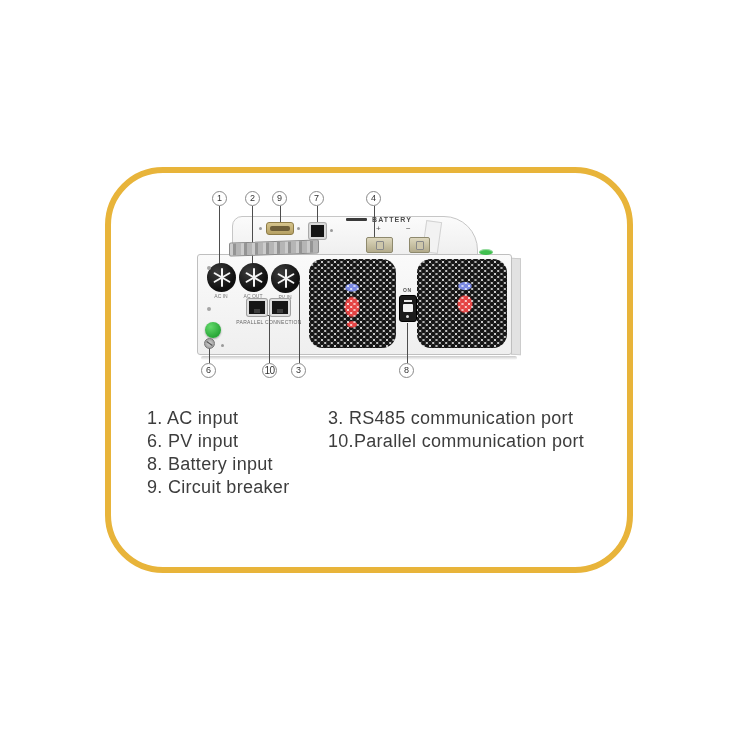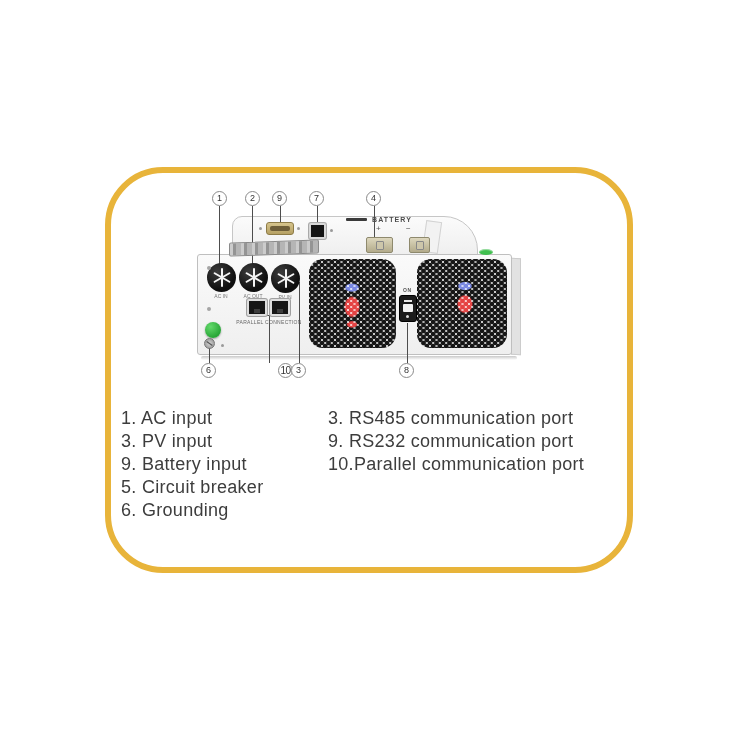--- a/index.html
+++ b/index.html
@@ -160,35 +160,35 @@
   .sw-rocker { position:absolute; left:3px; top:8px; width:10px; height:8px; background:#f2f2f2; border-radius:1px; }
   .sw-dot    { position:absolute; left:6px; bottom:3px; width:3px; height:3px; background:#dcdcdc; border-radius:50%; }
   .on-label { left:403px; top:287px; z-index:4; font-size:5px; font-weight:bold; color:#555; letter-spacing:.5px; }
 
   
   .co {
     width:13px; height:13px; border-radius:50%; z-index:6;
     border:1px solid #8a8a8a; background:#ffffff; box-sizing:content-box;
     color:#333; font-size:9px; line-height:13px; text-align:center;
   }
-  .co-ten { font-size:10px; letter-spacing:-.5px;margin-left:16px; }
+  .co-ten { font-size:10px; letter-spacing:-.5px; }
   .co-t1 { left:212px; top:191px; }
   .co-t2 { left:245px; top:191px; }
   .co-t9 { left:272px; top:191px; }
   .co-t7 { left:309px; top:191px; }
   .co-t4 { left:366px; top:191px; }
   .co-b6 { left:201px; top:363px; }
   .co-b10 { left:262px; top:363px; }
   .co-b3 { left:291px; top:363px; }
   .co-b8 { left:399px; top:363px; }
 
   
   .legend { z-index:5; color:#3d3d3d; font-size:18px; letter-spacing:.3px; }
   .legend-item { height:23px; line-height:23px; white-space:nowrap; }
-  .legend-left  { left:121px; top:407px; }
+  .legend-left  { left:147px; top:407px; }
   .legend-right { left:328px; top:407px; }
 </style>
 </head>
 <body>
 
 <div class="canvas">
 
   <div class="abs frame"></div>
 
   <div class="abs cline l1"></div>
@@ -287,24 +287,22 @@
   <div class="abs co co-t9">9</div>
   <div class="abs co co-t7">7</div>
   <div class="abs co co-t4">4</div>
   <div class="abs co co-b6">6</div>
   <div class="abs co co-ten co-b10">10</div>
   <div class="abs co co-b3">3</div>
   <div class="abs co co-b8">8</div>
 
   <div class="abs legend legend-left">
     <div class="legend-item">1. AC input</div>
-    <div class="legend-item">3. PV input</div>
-    <div class="legend-item">9. Battery input</div>
-    <div class="legend-item">5. Circuit breaker</div>
-    <div class="legend-item">6. Grounding</div>
+    <div class="legend-item">6. PV input</div>
+    <div class="legend-item">8. Battery input</div>
+    <div class="legend-item">9. Circuit breaker</div>
   </div>
   <div class="abs legend legend-right">
     <div class="legend-item">3. RS485 communication port</div>
-    <div class="legend-item">9. RS232 communication port</div>
     <div class="legend-item">10.Parallel communication port</div>
   </div>
 
 </div>
 
 </body></html>

